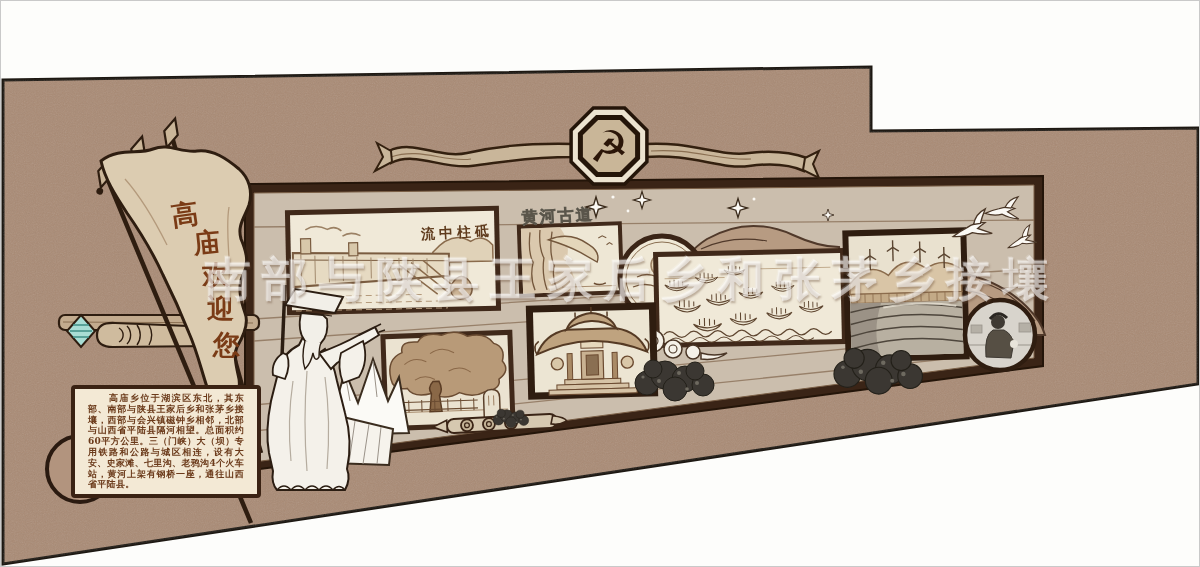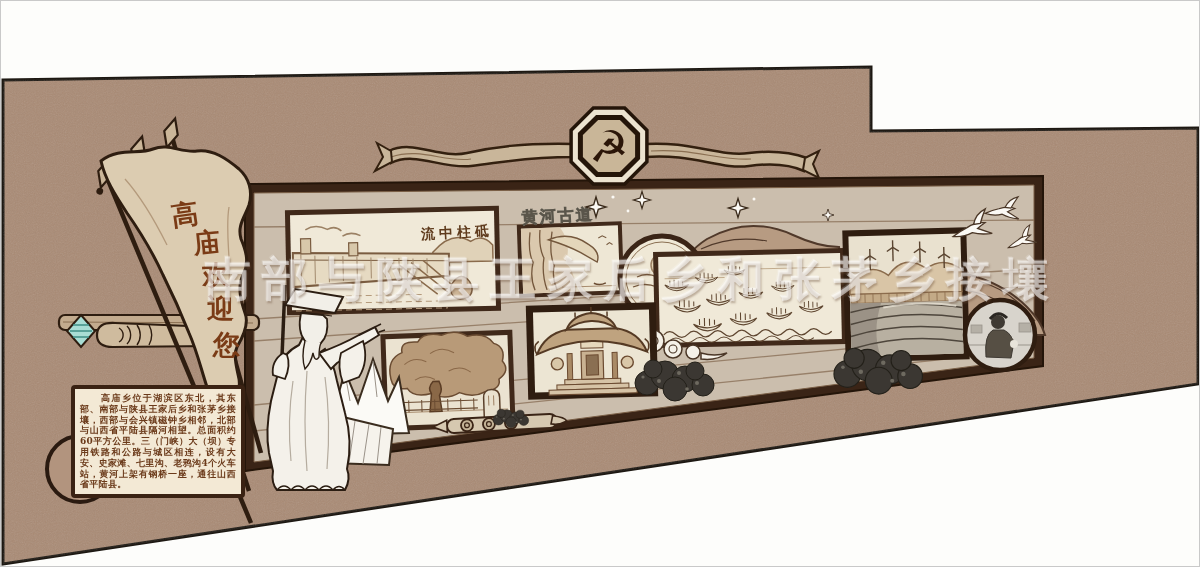--- a/index.html
+++ b/index.html
@@ -5,21 +5,21 @@
   html,body{margin:0;padding:0;background:#ffffff;}
   .canvas{
     position:relative;width:1200px;height:567px;overflow:hidden;
     background:#fdfdfb;border:1px solid #c9c9c9;box-sizing:border-box;
     font-family:"DejaVu Sans",sans-serif;
   }
   .scene{position:absolute;left:0;top:0;z-index:1;}
   .infobox{
     position:absolute;left:70px;top:384px;width:156px;z-index:2;
     background:#f3e9d5;border:4px solid #3a2213;border-radius:4px;
-    padding:4px 5px;color:#6b3a1a;
+    padding:4px 13px;color:#6b3a1a;
     font:bold 9px/10.8px "DejaVu Serif",serif;
     text-align:justify;letter-spacing:.3px;
   }
   .watermark{
     position:absolute;left:204px;top:248px;z-index:3;white-space:nowrap;
     font:bold 46px "DejaVu Sans",sans-serif;letter-spacing:11px;
     color:rgba(255,255,255,.55);
     text-shadow:1px 2px 2px rgba(105,75,55,.38), -1px -1px 1px rgba(255,255,255,.25);
     pointer-events:none;
   }

